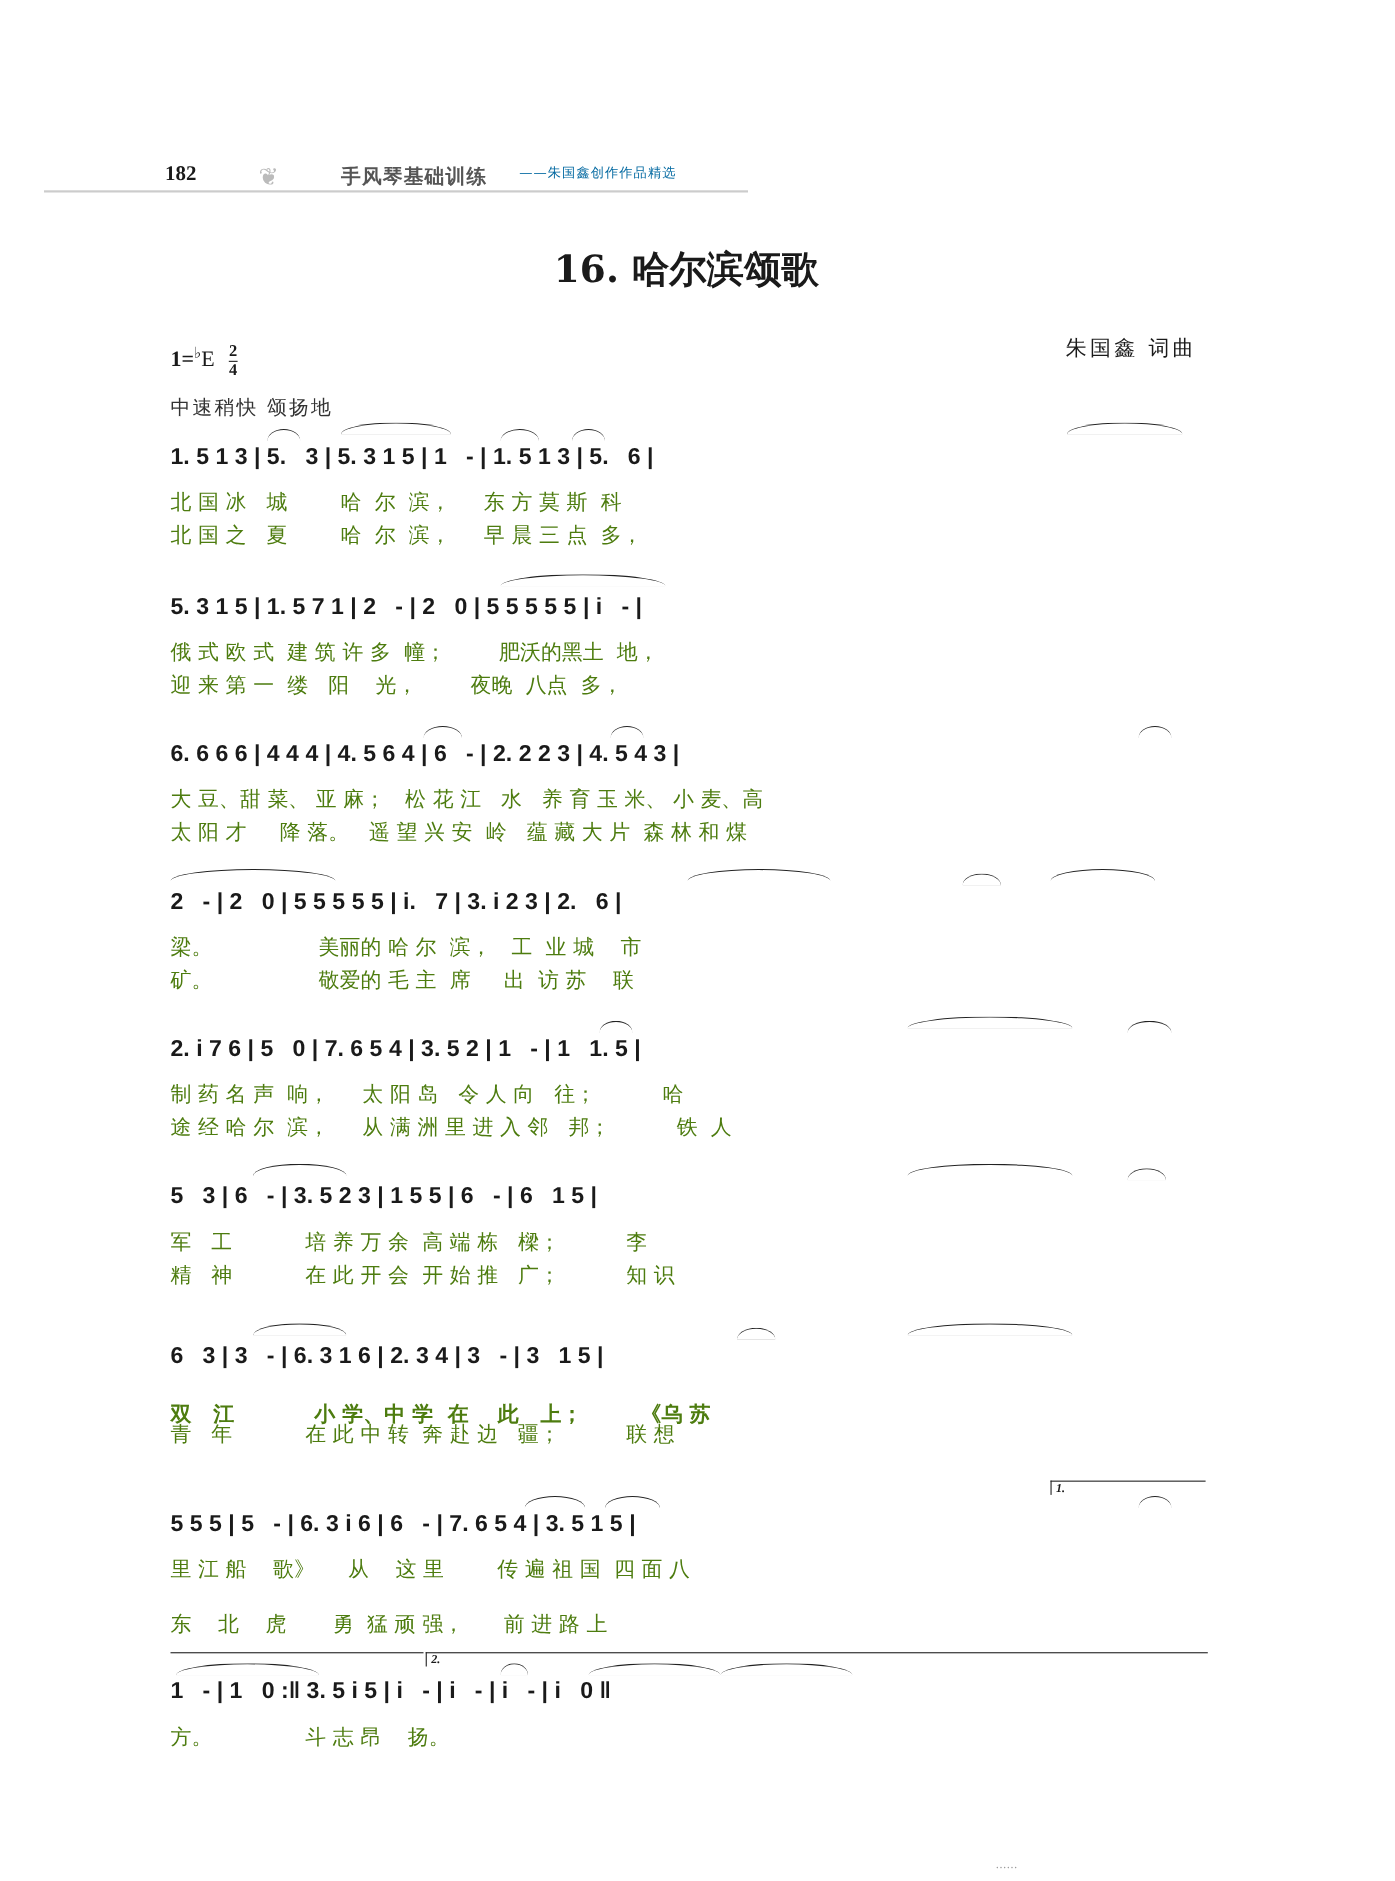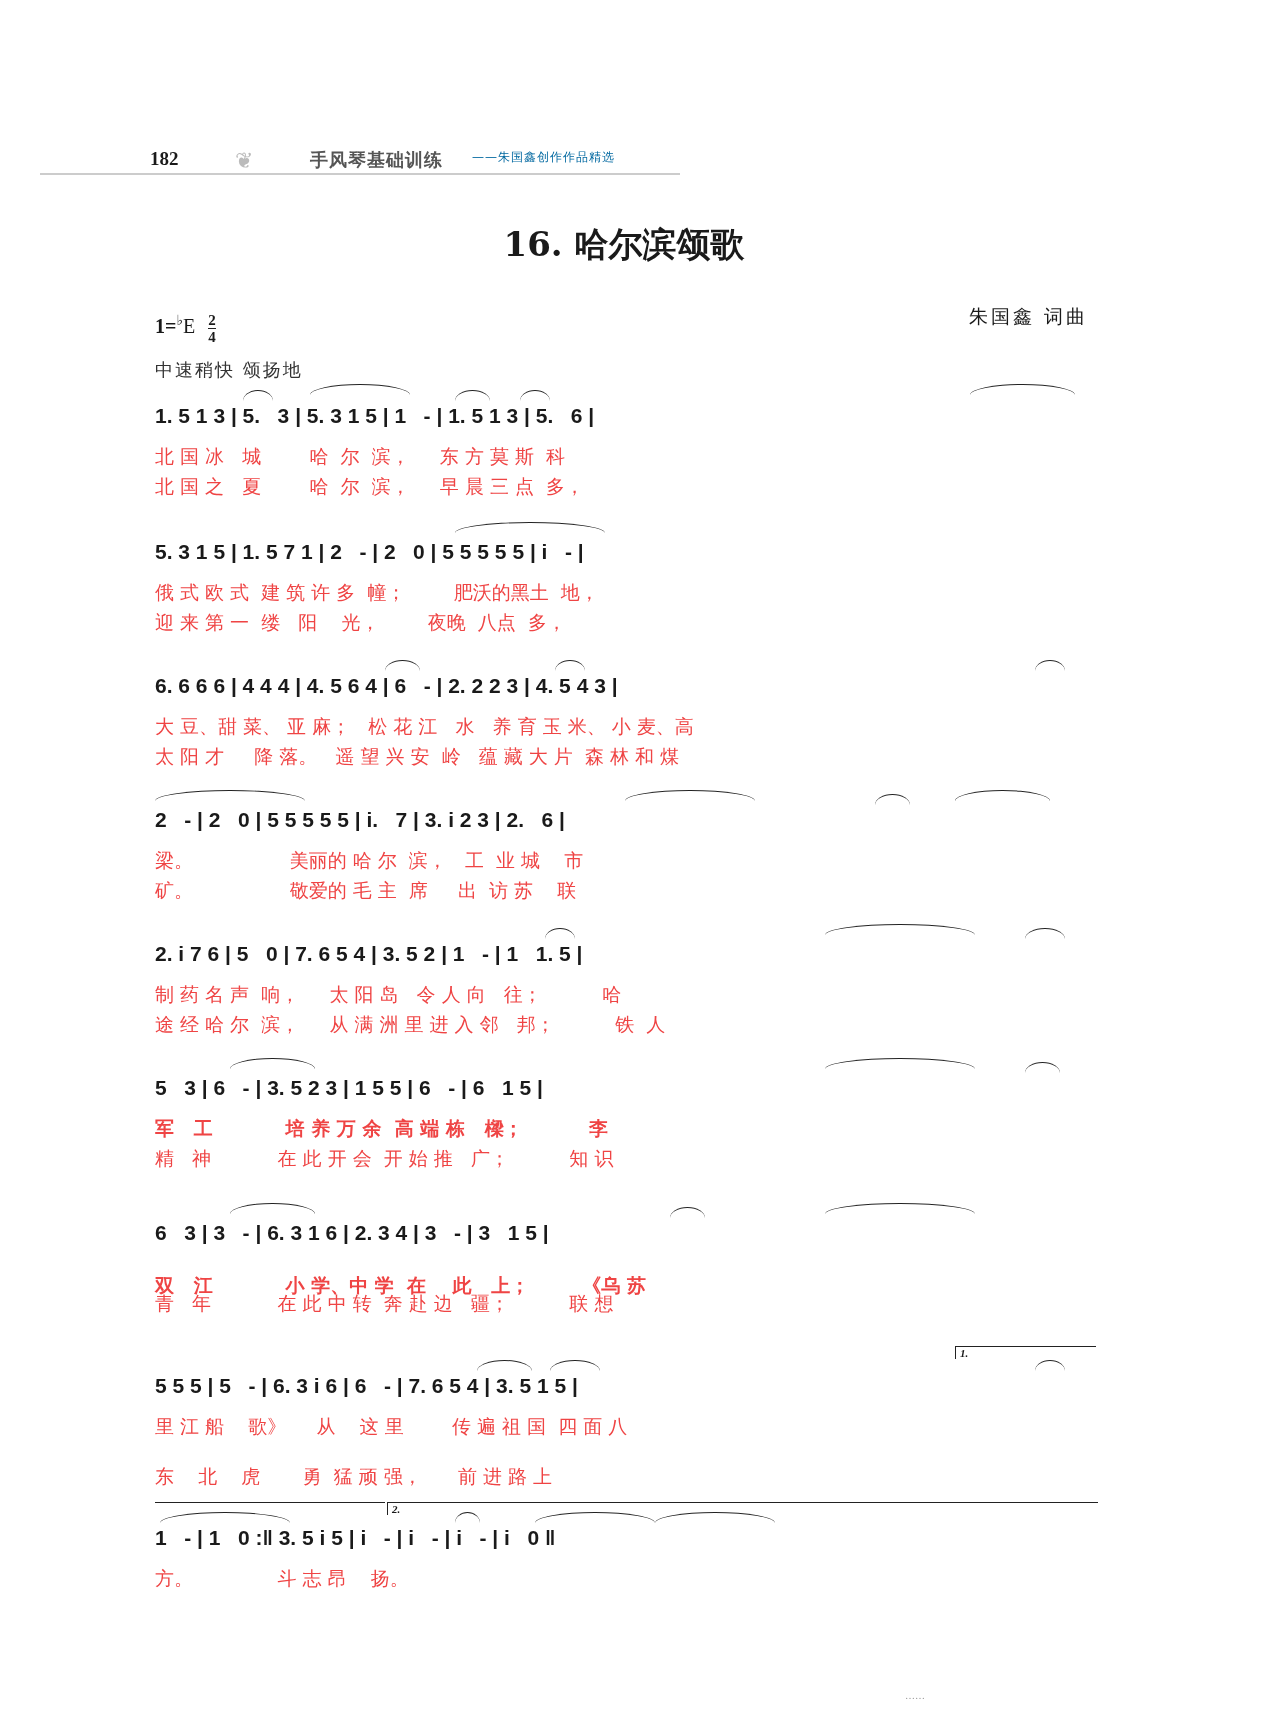--- a/index.html
+++ b/index.html
@@ -14,21 +14,21 @@
   .title { position:absolute; left:0; width:1248px; top:222px; text-align:center;
            font-size:34px; font-weight:bold; font-family:"DejaVu Serif", serif; }
   .key { position:absolute; left:155px; top:312px; font-size:20px; font-weight:bold; font-family:"Liberation Serif", serif; }
   .key .flat { font-size:14px; vertical-align:super; font-weight:normal; }
   .key .E { font-weight:normal; }
   .timesig { display:inline-block; vertical-align:middle; text-align:center; margin-left:8px; font-size:15px; line-height:16px; }
   .timesig .num { display:block; border-bottom:1.5px solid #222; }
   .composer { position:absolute; right:180px; top:304px; font-size:19px; letter-spacing:3px; }
   .tempo { position:absolute; left:155px; top:358px; font-size:18px; letter-spacing:2px; color:#333; }
   .system { position:absolute; left:155px; width:940px; }
-  .lyric { position:absolute; font-size:19px; letter-spacing:0; white-space:pre; color:#ef4444; font-family:"DejaVu Sans", sans-serif; }
+  .lyric { position:absolute; font-size:19px; letter-spacing:0; white-space:pre; color:#4d7c0f; font-family:"DejaVu Sans", sans-serif; }
   .mline { position:absolute; font-family:"Liberation Sans", sans-serif; font-weight:bold; font-size:21px; white-space:pre; }
   .slur { position:absolute; border-top:1.6px solid #222; border-radius:50% 50% 0 0 / 100% 100% 0 0; height:10px; }
   .volta { position:absolute; border-top:1.6px solid #222; border-left:1.6px solid #222; height:12px; }
   .volta span { font-size:11px; font-style:italic; font-weight:bold; position:absolute; left:4px; top:0; font-family:"Liberation Serif", serif; }
   .footer { position:absolute; left:905px; top:1690px; font-size:10px; color:#999; }
 </style>
 </head>
 <body>
 
 <div class="header">
@@ -95,21 +95,21 @@
   <div class="mline" style="top:8px;">2. i 7 6 | 5   0 | 7. 6 5 4 | 3. 5 2 | 1   - | 1   1. 5 |</div>
   <div class="lyric" style="top:48px;">制 药 名 声  响，     太 阳 岛   令 人 向   往；          哈</div>
   <div class="lyric" style="top:78px;">途 经 哈 尔  滨，     从 满 洲 里 进 入 邻   邦；          铁  人</div>
 </div>
 
 <div class="system" style="top:1068px;">
   <div class="slur" style="left:75px; top:-10px; width:85px;"></div>
   <div class="slur" style="left:670px; top:-10px; width:150px;"></div>
   <div class="slur" style="left:870px; top:-6px; width:35px;"></div>
   <div class="mline" style="top:8px;">5   3 | 6   - | 3. 5 2 3 | 1 5 5 | 6   - | 6   1 5 |</div>
-  <div class="lyric" style="top:48px;font-weight:bold;">军   工           培 养 万 余  高 端 栋   樑；          李</div>
+  <div class="lyric" style="top:48px;">军   工           培 养 万 余  高 端 栋   樑；          李</div>
   <div class="lyric" style="top:78px;">精   神           在 此 开 会  开 始 推   广；          知 识</div>
 </div>
 
 <div class="system" style="top:1213px;">
   <div class="slur" style="left:75px; top:-10px; width:85px;"></div>
   <div class="slur" style="left:515px; top:-6px; width:35px;"></div>
   <div class="slur" style="left:670px; top:-10px; width:150px;"></div>
   <div class="mline" style="top:8px;">6   3 | 3   - | 6. 3 1 6 | 2. 3 4 | 3   - | 3   1 5 |</div>
   <div class="lyric" style="top:60px;font-weight:bold;">双   江           小 学、中 学  在    此   上；        《乌 苏</div>
   <div class="lyric" style="top:78px;">青   年           在 此 中 转  奔 赴 边   疆；          联 想</div>

